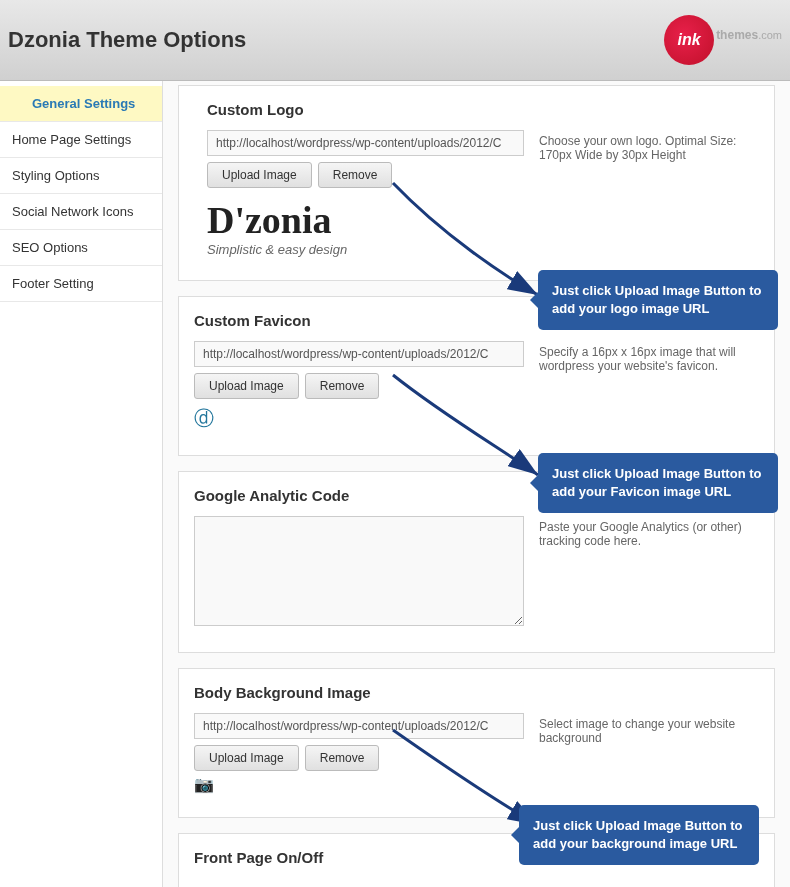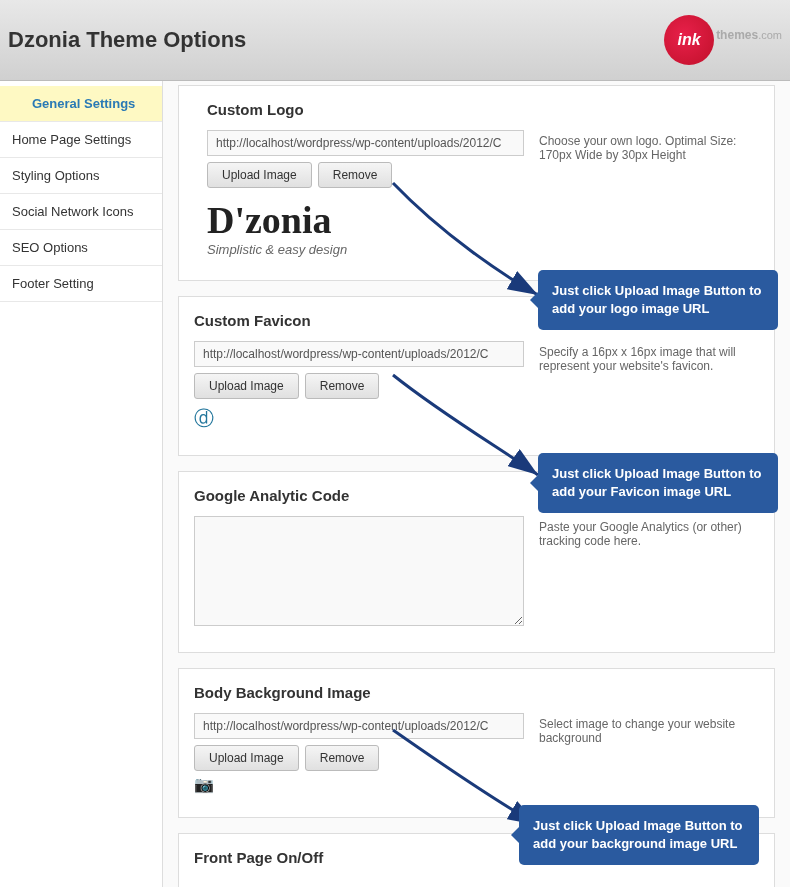--- a/index.html
+++ b/index.html
@@ -260,21 +260,21 @@
         <div class="section-title">Custom Favicon</div>
         <div class="field-row">
           <div class="field-input-area">
             <input type="text" class="url-input" value="http://localhost/wordpress/wp-content/uploads/2012/C" style="">
             <div class="btn-group">
               <button class="btn">Upload Image</button>
               <button class="btn">Remove</button>
             </div>
             <div class="wp-icon">ⓓ</div>
           </div>
-          <div class="field-hint">Specify a 16px x 16px image that will represent your website's favicon.</div>
+          <div class="field-hint">Specify a 16px x 16px image that will wordpress your website's favicon.</div>
         </div>
       </div>
 
       <div class="callout arrow-left" style="top: 368px; left: 375px;">
         <span>Just click Upload Image Button to add your Favicon image URL</span>
       </div>
 
       <div class="section">
         <div class="section-title">Google Analytic Code</div>
         <div class="field-row">

